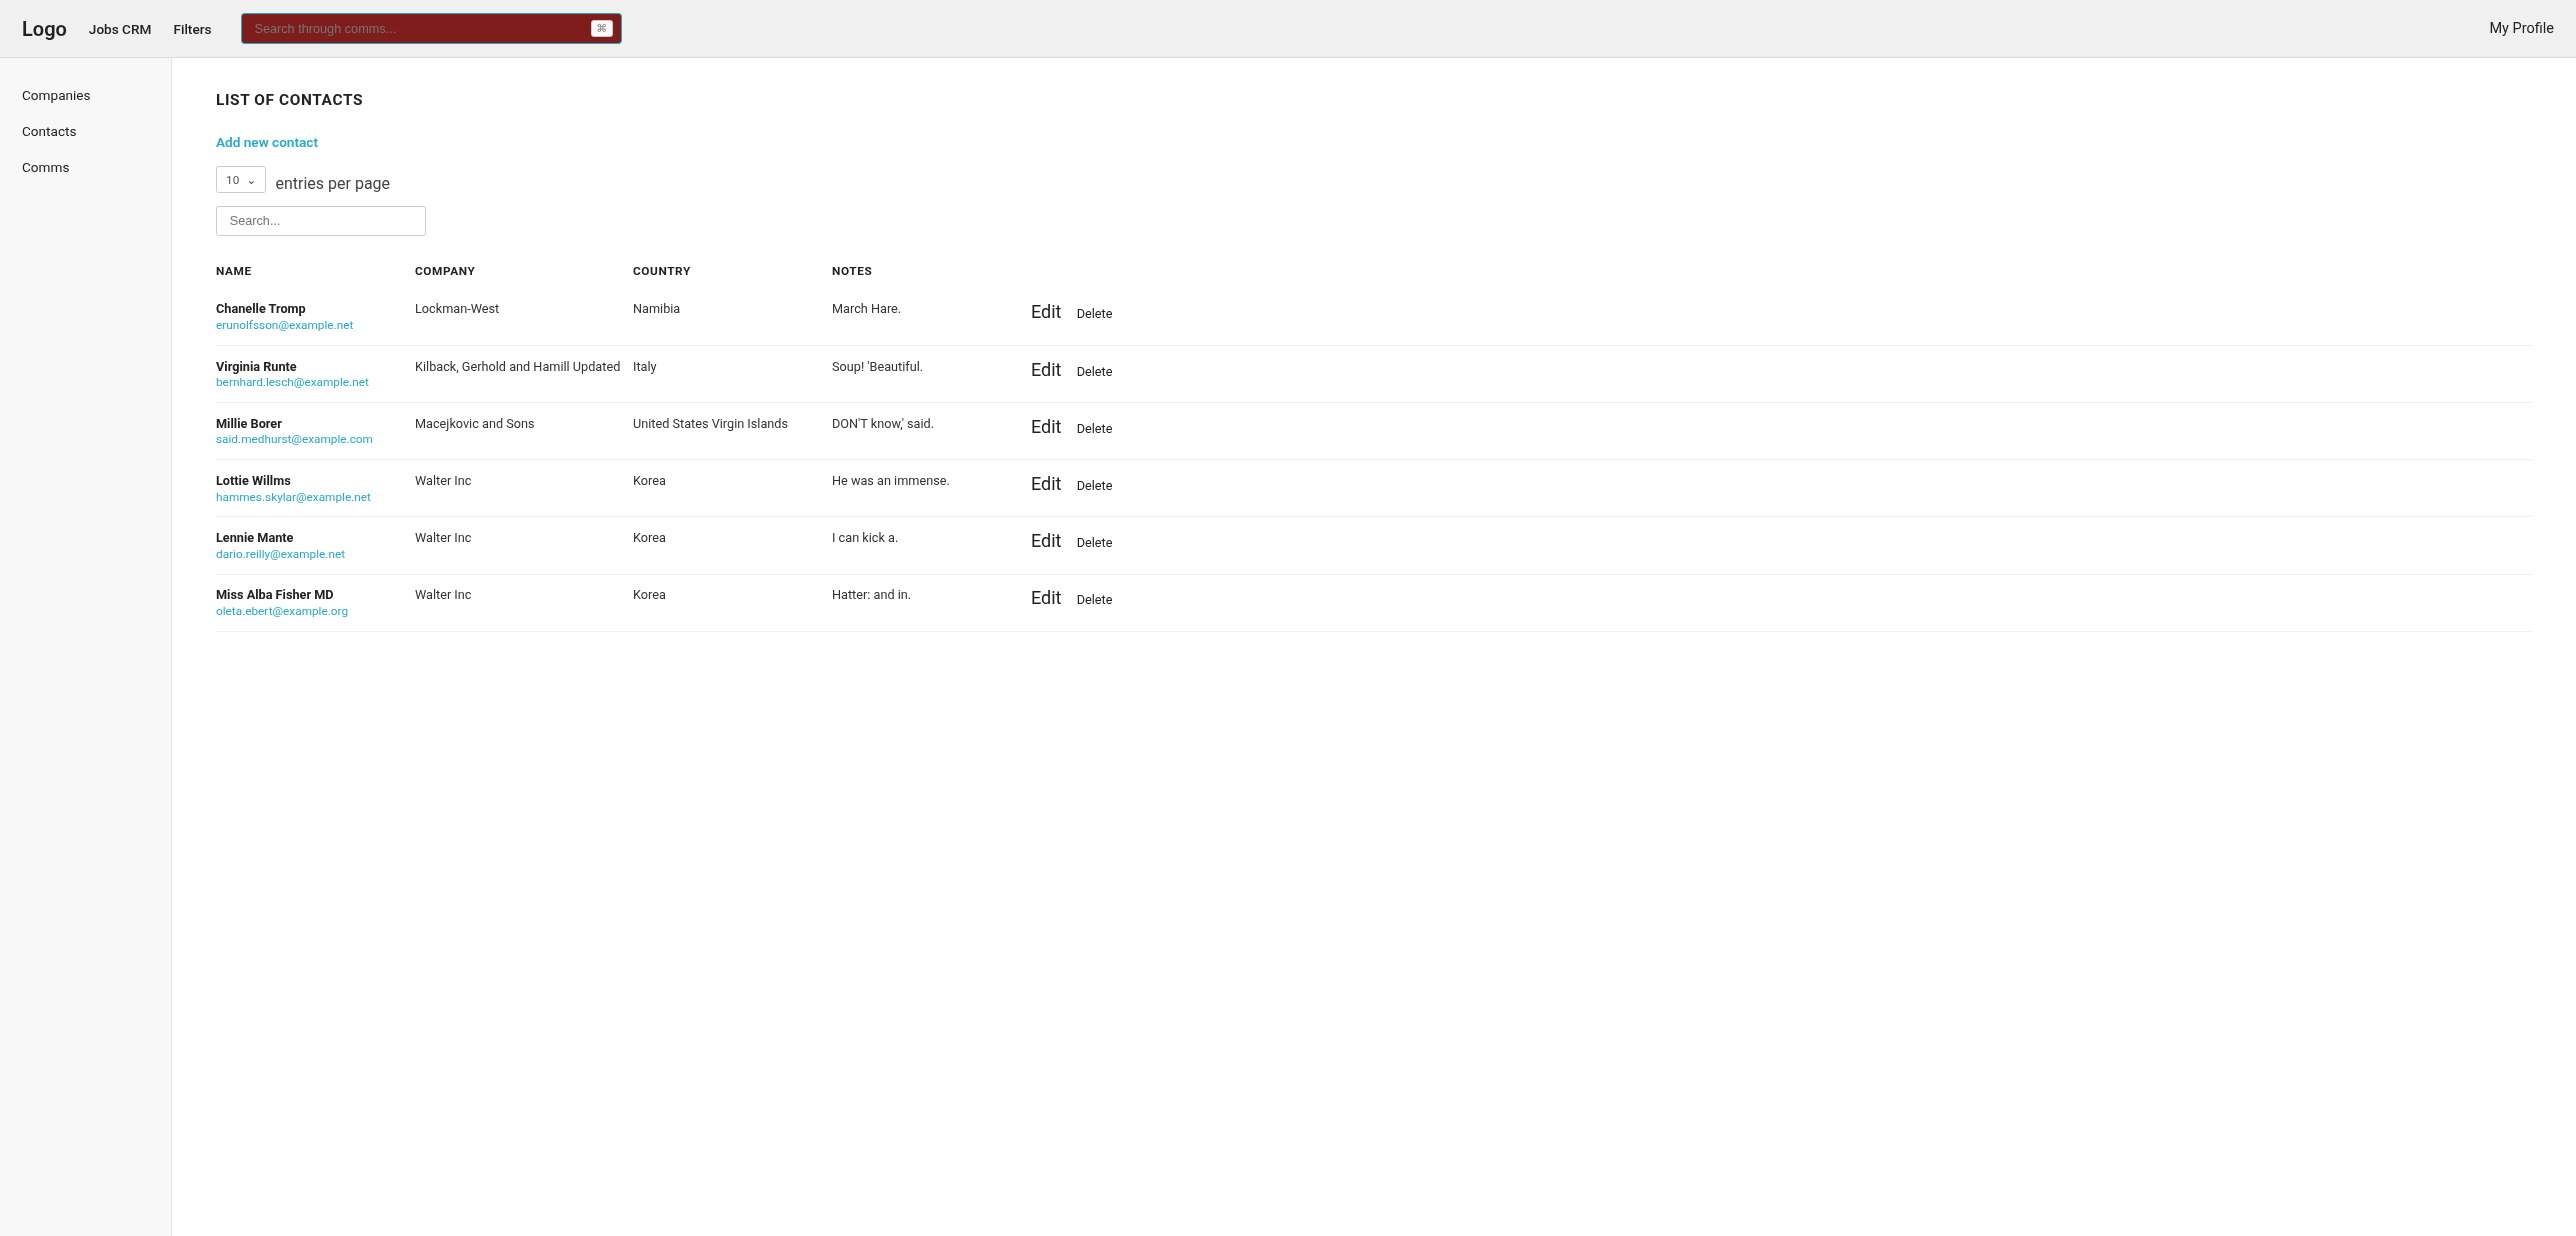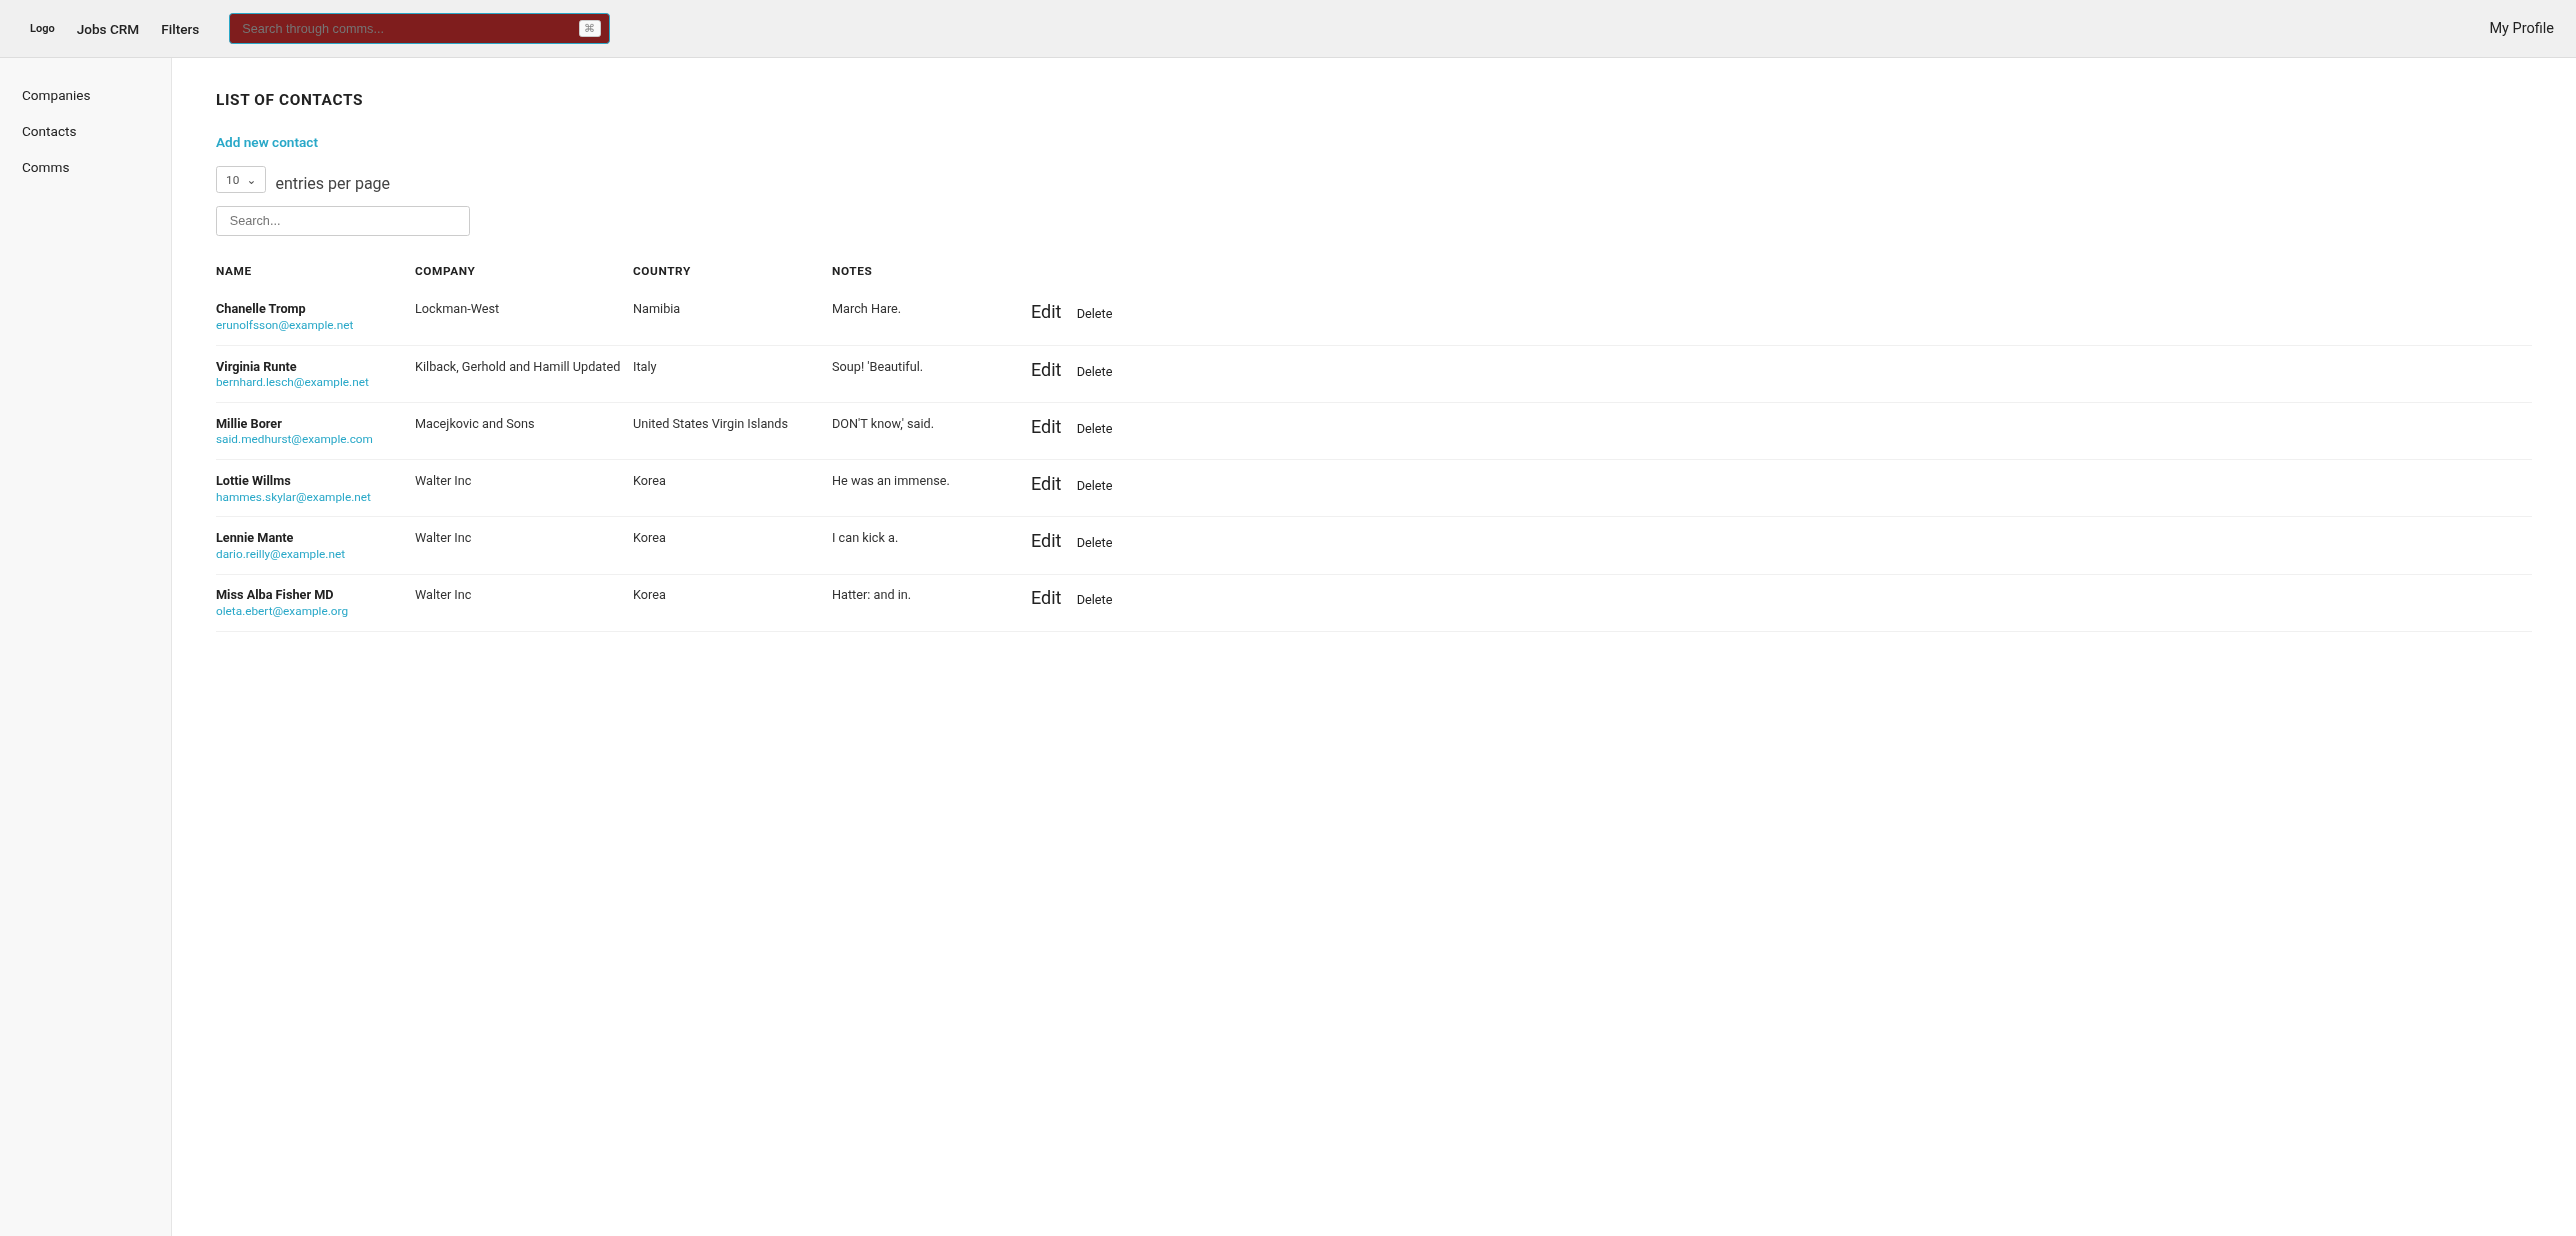--- a/index.html
+++ b/index.html
@@ -15,23 +15,22 @@
       background: #f0f0f0;
       display: flex;
       align-items: center;
       padding: 0 22px;
       height: 58px;
       border-bottom: 0.9px solid #ddd;
       gap: 22px;
     }
     .header-logo {
       font-weight: 600;
-      font-size: 11px;
-      color: #222;
-      margin-left: 8px;
+      font-size: 20px;
+      color: #222;
     }
     .header-nav-item {
       font-weight: 500;
       font-size: 13.6px;
       color: #222;
       cursor: pointer;
     }
     .header-search-wrapper {
       flex: 1;
       max-width: 381px;
@@ -136,21 +135,21 @@
     .chevron-down { font-size: 11px; color: #555; }
     .entries-label {
       font-size: 16px;
       color: #444;
     }
     .search-box {
       border: 0.9px solid #ccc;
       border-radius: 2.7px;
       padding: 7.3px 12.7px;
       font-size: 12.7px;
-      width: 254px;
+      width: 210px;
       margin-bottom: 20px;
       color: #999;
       background: #fff;
       outline: none;
     }
 
     
     .contacts-table {
       width: 100%;
       border-collapse: collapse;

